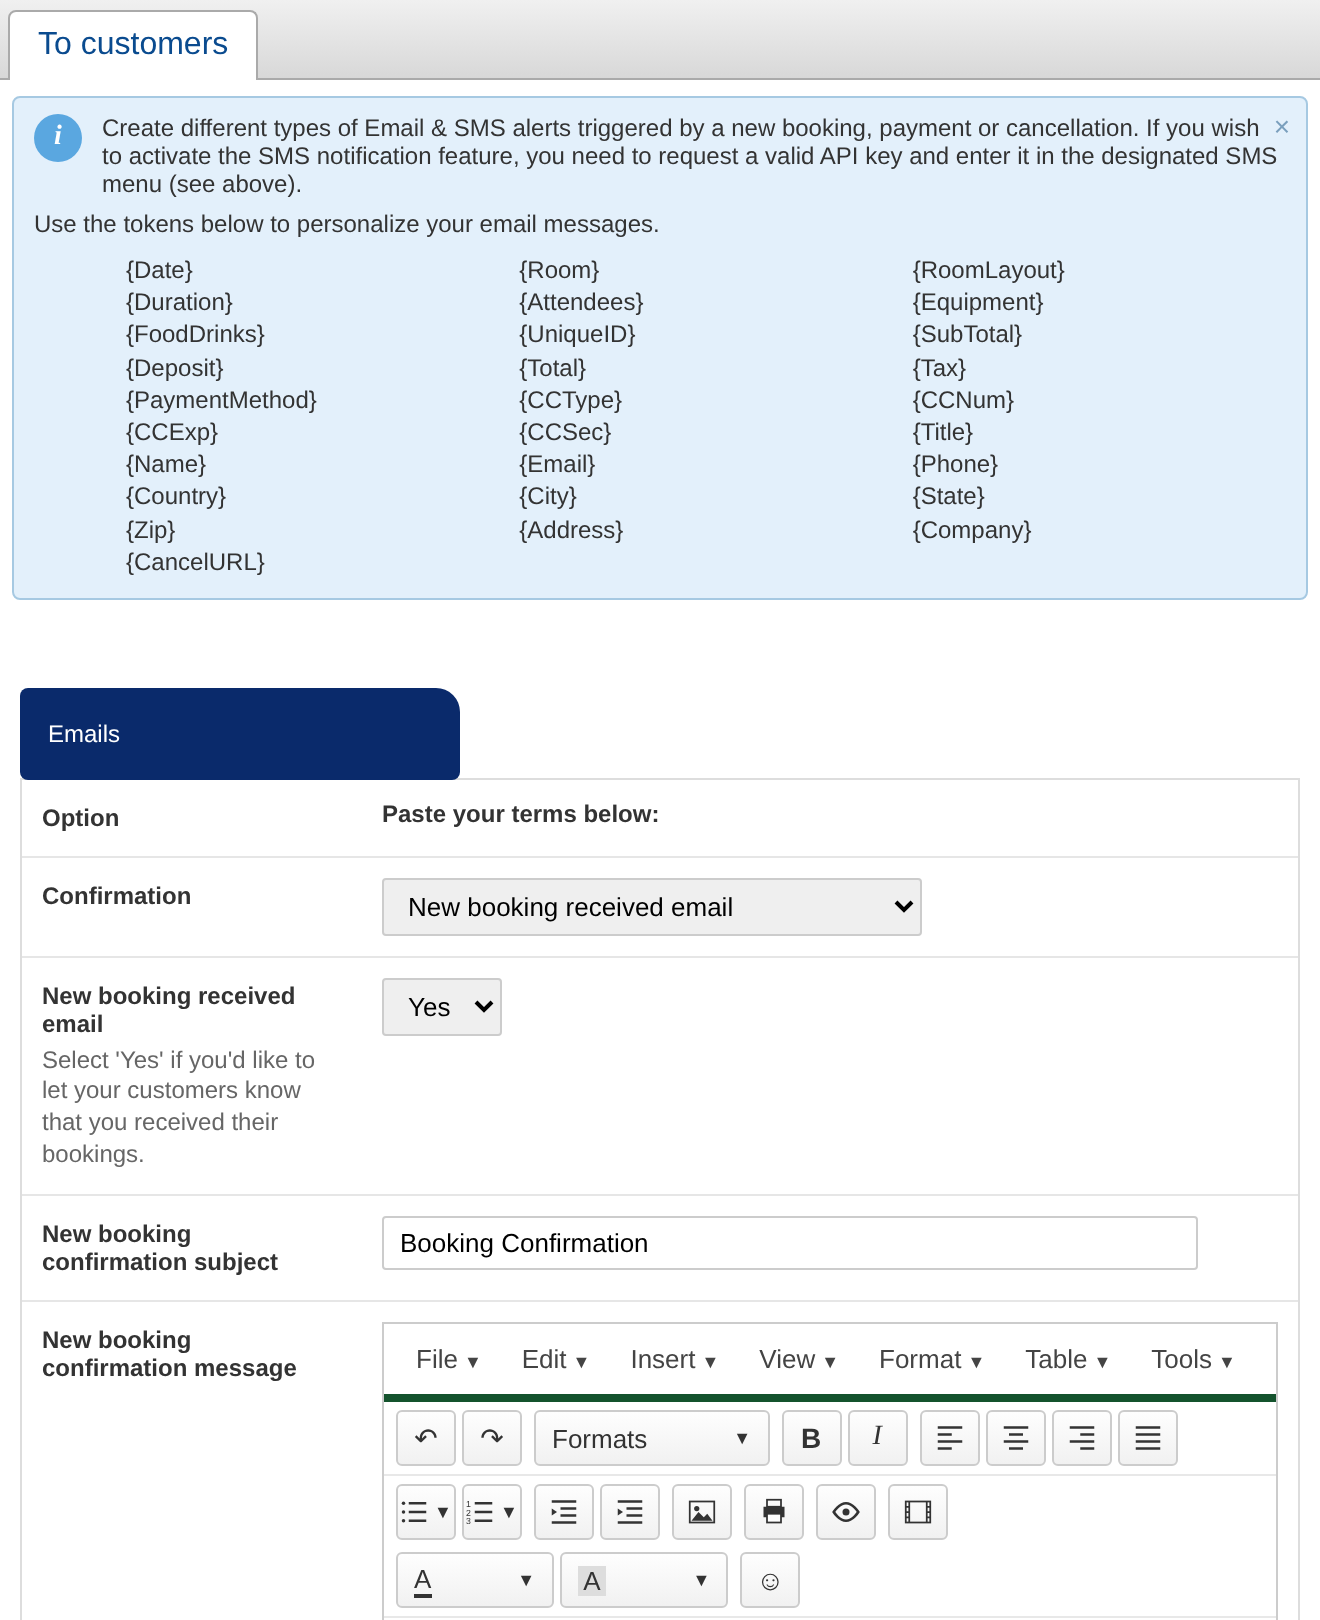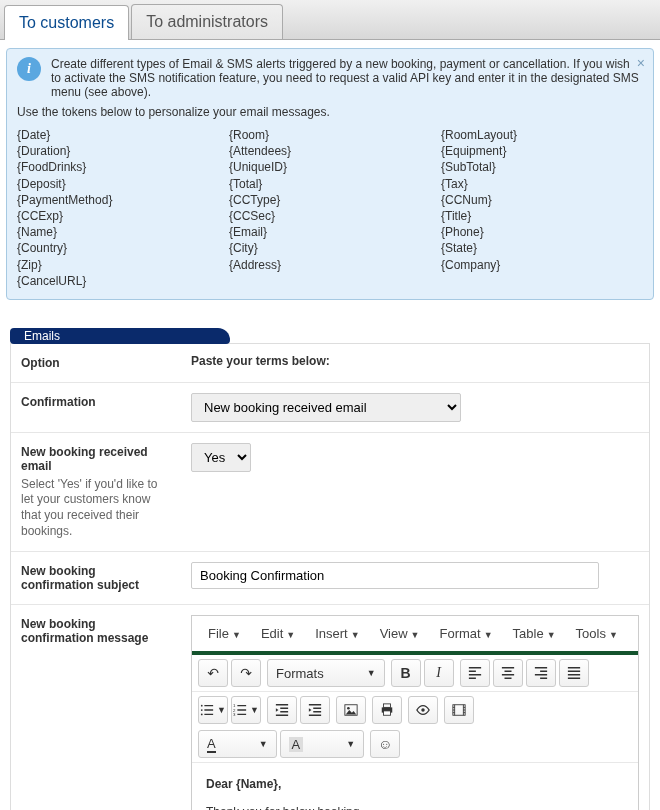--- a/index.html
+++ b/index.html
@@ -9,24 +9,24 @@
 .tab { padding: 8px 14px; font-size: 16px; color: #555; cursor: pointer; background: linear-gradient(#f0f0f0, #e4e4e4); border: 1px solid #aaa; border-bottom: none; border-radius: 4px 4px 0 0; margin-right: 2px; margin-top: 4px; }
 .tab.active { background: #fff; color: #0a4b8f; position: relative; top: 1px; }
 
 .info-panel { margin: 8px 6px; border: 1px solid #a6c9e2; background: #e3f0fb; border-radius: 4px; padding: 8px 10px 10px 10px; position: relative; }
 .info-close { position: absolute; right: 8px; top: 6px; color: #7a9fbd; font-size: 14px; cursor: pointer; }
 .info-row { display: flex; gap: 10px; margin-bottom: 6px; }
 .info-icon { width: 24px; height: 24px; border-radius: 50%; background: #5aa7e0; color: #fff; font-weight: bold; text-align: center; line-height: 24px; font-size: 14px; font-family: Georgia, serif; font-style: italic; flex-shrink: 0; }
 .info-title { font-weight: bold; color: #333; }
 .info-desc { color: #333; }
 .info-sub { margin: 6px 0 8px 0; color: #333; }
-.token-grid { display: grid; grid-template-columns: 1fr 1fr 1fr; column-gap: 10px; }
+.token-grid { display: grid; grid-template-columns: 1fr 1fr 1fr; column-gap: 10px; margin-left: 46px; }
 .token { color: #333; line-height: 1.35; }
 
-.section-label { display: inline-block; background: #0a2a6b; color: #fff; padding: 1px 14px; font-size: 12px; border-radius: 4px 12px 4px 4px; margin: 20px 0 0 10px; min-width: 220px; }
+.section-label { display: inline-block; background: #0a2a6b; color: #fff; padding: 16px 14px; font-size: 12px; border-radius: 4px 12px 4px 4px; margin: 36px 0 0 10px; min-width: 220px; }
 .grid-table { border: 1px solid #ddd; margin: -1px 10px 0 10px; }
 .grid-row { display: flex; border-top: 1px solid #e6e6e6; }
 .grid-row:first-child { border-top: none; }
 .grid-label { width: 170px; padding: 12px 10px; font-weight: bold; color: #333; flex-shrink: 0; }
 .grid-label .hint { font-weight: normal; color: #666; display: block; margin-top: 4px; line-height: 1.3; }
 .grid-value { flex: 1; padding: 10px 10px; }
 
 select, input[type=text] { border: 1px solid #ccc; padding: 5px 8px; font-size: 13px; border-radius: 2px; }
 select.full { width: 270px; }
 select.small { width: 60px; }
@@ -47,21 +47,20 @@
 .editor-body p { margin: 0 0 14px 0; }
 .editor-body .b { font-weight: bold; }
 </style>
 </head>
 <body>
 
 
 
 <div class="tabs">
   <div class="tab active">To customers</div>
-  <div class="tab">To administrators</div>
 </div>
 
 <div class="info-panel">
   <div class="info-close">×</div>
   <div class="info-row">
     <div class="info-icon">i</div>
     <div>
       <div class="info-desc">Create different types of Email &amp; SMS alerts triggered by a new booking, payment or cancellation. If you wish to activate the SMS notification feature, you need to request a valid API key and enter it in the designated SMS menu (see above).</div>
     </div>
   </div>

